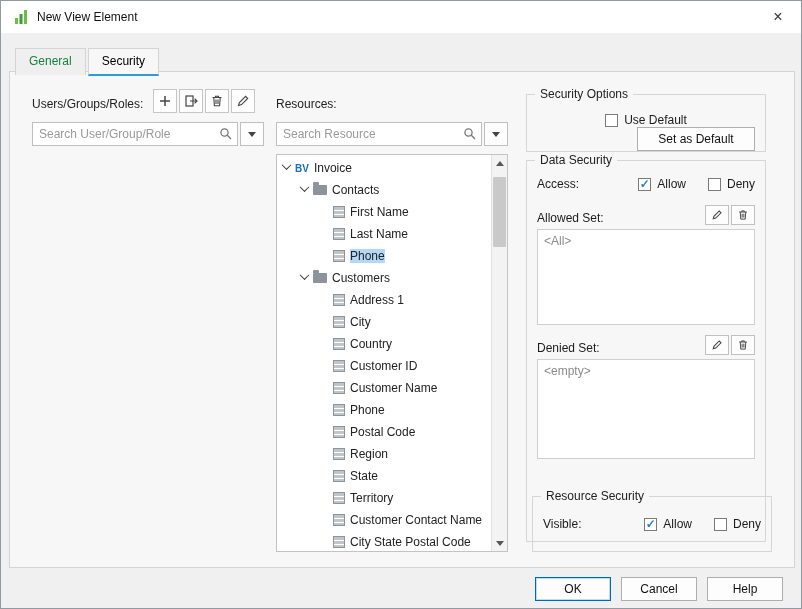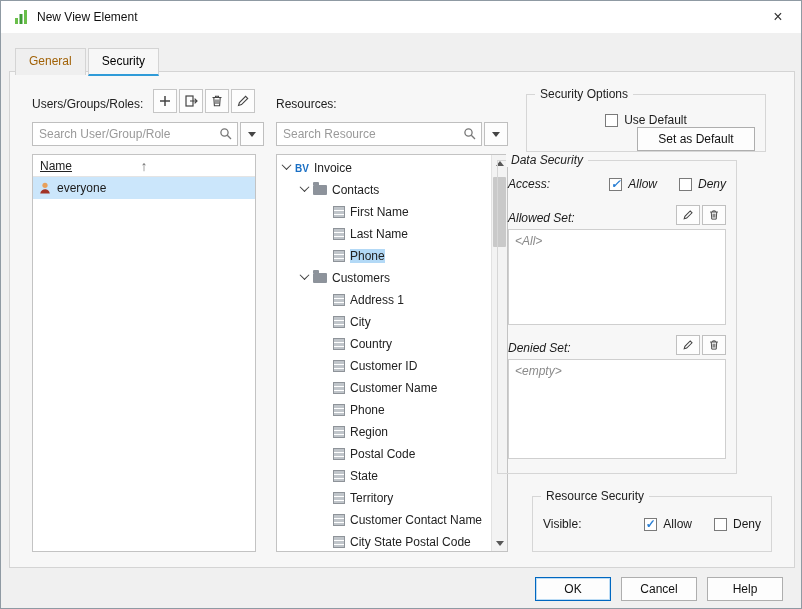--- a/index.html
+++ b/index.html
@@ -19,21 +19,21 @@
   .title-text { font-size:12px; color:#111; }
   .close-btn {
     margin-left:auto; width:22px; height:22px; display:flex;
     align-items:center; justify-content:center; font-size:16px; color:#333;
     cursor:pointer;
   }
   
   .tabs { position:absolute; top:47px; left:14px; display:flex; z-index:3; }
   .tab {
     padding:5px 13px 6px; border:1px solid #d4d4d4; border-bottom:none;
-    background:#efefef; color:#a16207; margin-right:2px; cursor:pointer;
+    background:#efefef; color:#15803d; margin-right:2px; cursor:pointer;
   }
   .tab.active {
     background:#f7f7f7; position:relative; z-index:4;
     border-bottom:2px solid #2f9bd8; margin-bottom:-1px; color:#000;
   }
   .tabpage {
     position:absolute; top:70px; left:8px; width:786px; height:497px;
     border:1px solid #d4d4d4; background:#f7f7f7; z-index:2;
   }
   
@@ -203,35 +203,20 @@
         <svg width="14" height="14" viewBox="0 0 14 14">
           <circle cx="5.5" cy="5.5" r="3.6" fill="none" stroke="#777" stroke-width="1.3"></circle>
           <path d="M8.3 8.3 12 12" stroke="#777" stroke-width="1.3"></path>
         </svg>
       </span>
     </div>
     <div class="drop-btn" style="left:230px; top:50px;">
       <span class="tri-down"></span>
     </div>
 
-    <div class="listbox" style="left:22px; top:82px; width:224px; height:398px;">
-      <div class="list-header">
-        <span class="hdr-label">Name</span>
-        <span class="sort-arrow">↑</span>
-      </div>
-      <div class="user-row">
-        <span>
-          <svg width="14" height="14" viewBox="0 0 14 14">
-            <circle cx="7" cy="4.3" r="2.6" fill="#e8a05a"></circle>
-            <path d="M2.2 12.5c.5-3.2 2.9-4.3 4.8-4.3s4.3 1.1 4.8 4.3z" fill="#a23327"></path>
-          </svg>
-        </span>
-        <span>everyone</span>
-      </div>
-    </div>
 
     <div class="panel-label" style="left:266px; top:25px;text-align:right;">Resources:</div>
 
     <div class="searchbox" style="left:266px; top:50px; width:206px;">
       <input type="text" placeholder="Search Resource" style="">
       <span>
         <svg width="14" height="14" viewBox="0 0 14 14">
           <circle cx="5.5" cy="5.5" r="3.6" fill="none" stroke="#777" stroke-width="1.3"></circle>
           <path d="M8.3 8.3 12 12" stroke="#777" stroke-width="1.3"></path>
         </svg>
@@ -311,27 +296,27 @@
 
       <div class="tree-item" style="padding-left: 42px;">
         <span class="chev spacer"></span>
         <span class="node-icon field-icon"></span>
         <span class="tree-label">Phone</span>
       </div>
 
       <div class="tree-item" style="padding-left: 42px;">
         <span class="chev spacer"></span>
         <span class="node-icon field-icon"></span>
+        <span class="tree-label">Postal Code</span>
+      </div>
+
+      <div class="tree-item" style="padding-left: 42px;">
+        <span class="chev spacer"></span>
+        <span class="node-icon field-icon"></span>
         <span class="tree-label">Region</span>
-      </div>
-
-      <div class="tree-item" style="padding-left: 42px;">
-        <span class="chev spacer"></span>
-        <span class="node-icon field-icon"></span>
-        <span class="tree-label">Postal Code</span>
       </div>
 
       <div class="tree-item" style="padding-left: 42px;">
         <span class="chev spacer"></span>
         <span class="node-icon field-icon"></span>
         <span class="tree-label">State</span>
       </div>
 
       <div class="tree-item" style="padding-left: 42px;">
         <span class="chev spacer"></span>
@@ -366,21 +351,21 @@
       <span class="group-legend">Security Options</span>
       <div style="position:absolute; left:10px; top:18px; right:10px; display:flex; align-items:center;flex-direction:column;">
         <div class="check-row">
           <span class="checkbox"></span>
           <span>Use Default</span>
         </div>
         <div class="push-btn" style="margin-left:auto; width:118px;">Set as Default</div>
       </div>
     </div>
 
-    <div class="group" style="left:487px; top:88px; width:240px; height:314px;font-style:italic;">
+    <div class="group" style="left:516px; top:88px; width:240px; height:382px;">
       <span class="group-legend">Data Security</span>
 
       <div style="position:absolute; left:10px; top:16px; right:10px; display:flex; align-items:center;">
         <span>Access:</span>
         <div class="check-row" style="margin-left:auto;">
           <span class="checkbox on"></span>
           <span>Allow</span>
         </div>
         <div class="check-row" style="margin-left:22px;">
           <span class="checkbox"></span>

